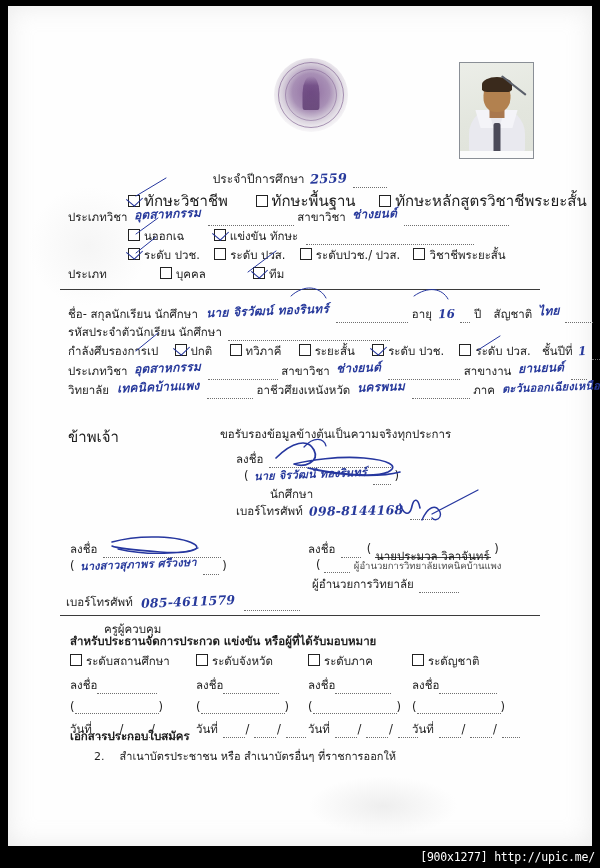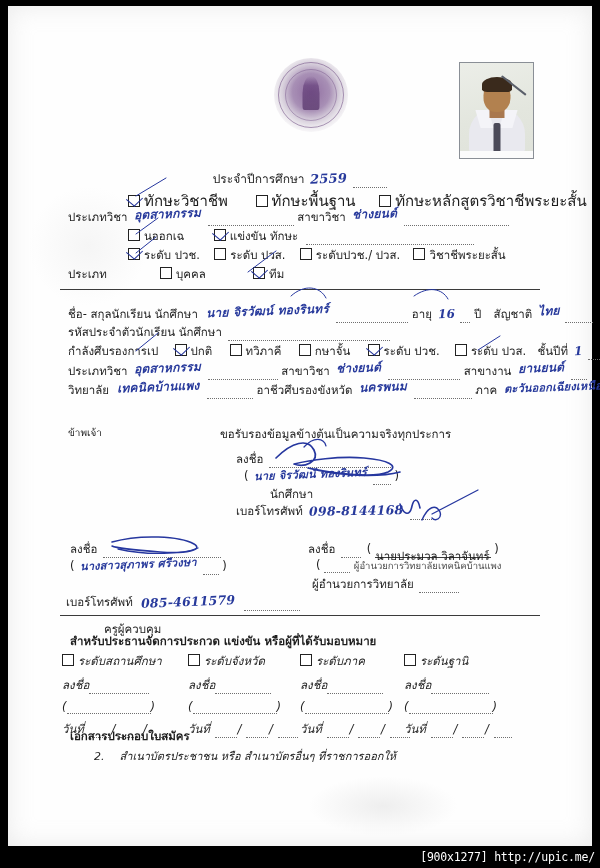--- a/index.html
+++ b/index.html
@@ -197,21 +197,21 @@
       <span class="dots" style="width:162px;margin-left:2px;"></span>
     </div>
 
     <div class="th" style="position:absolute;left:60px;top:336px;font-size:11.5px;white-space:nowrap;">
       <span>กำลังศึบรองการเป</span>
       <span style="display:inline-block;width:9px;"></span>
       <span><span class="cb checked"></span><span>ปกติ</span></span>
       <span style="display:inline-block;width:10px;"></span>
       <span><span class="cb"></span><span>ทวิภาคี</span></span>
       <span style="display:inline-block;width:10px;"></span>
-      <span><span class="cb"></span><span>กษาจั้น</span></span>
+      <span><span class="cb"></span><span>ระยะสั้น</span></span>
       <span style="display:inline-block;width:10px;"></span>
       <span><span class="cb checked"></span><span>ระดับ ปวช.</span></span>
       <span style="display:inline-block;width:8px;"></span>
       <span><span class="cb"></span><span>ระดับ ปวส.</span></span>
       <span style="display:inline-block;width:4px;"></span>
       <span>ชั้นปีที่</span>
       <span class="hw" style="font-size:12px;margin:0 2px;">1</span>
       <span class="dots" style="width:20px;"></span>
     </div>
 
@@ -224,28 +224,28 @@
       <span class="dots" style="width:72px;"></span>
       <span>สาขางาน</span>
       <span class="hw" style="position:relative;top:-3px;font-size:12px;margin:0 3px;">ยานยนต์</span>
       <span class="dots" style="width:16px;"></span>
     </div>
 
     <div class="th" style="position:absolute;left:60px;top:374px;font-size:11.5px;white-space:nowrap;">
       <span>วิทยาลัย</span>
       <span class="hw" style="position:relative;top:-3px;font-size:12px;margin:0 4px;">เทคนิคบ้านแพง</span>
       <span class="dots" style="width:46px;"></span>
-      <span>อาชีวศึบรองขังหวัด</span>
+      <span>อาชีวศึยงเหนังหวัด</span>
       <span class="hw" style="position:relative;top:-3px;font-size:12px;margin:0 3px;">นครพนม</span>
       <span class="dots" style="width:58px;"></span>
       <span>ภาค</span>
       <span class="hw" style="position:relative;top:-3px;font-size:11px;margin:0 3px;">ตะวันออกเฉียงเหนือ</span>
     </div>
 
-    <div class="th" style="position:absolute;left:60px;top:419px;font-size:10px;">ข้าพเจ้า</div>
+    <div class="th" style="position:absolute;left:60px;top:419px;font-size:15px;">ข้าพเจ้า</div>
     <div class="th" style="position:absolute;left:168px;top:419px;font-size:11.5px;margin-left:44px;">ขอรับรองข้อมูลข้างต้นเป็นความจริงทุกประการ</div>
 
     <div class="th" style="position:absolute;left:228px;top:444px;font-size:11.5px;white-space:nowrap;">
       <span>ลงชื่อ</span>
       <span class="dots" style="width:122px;margin-left:2px;"></span>
     </div>
     <div class="th" style="position:absolute;left:236px;top:461px;font-size:11.5px;white-space:nowrap;">
       <span>(</span>
       <span class="hw" style="position:relative;top:-2px;font-size:11px;margin:0 2px;">นาย จิรวัฒน์ ทองรินทร์</span>
       <span class="dots" style="width:18px;"></span>
@@ -289,21 +289,21 @@
     </div>
     <div class="th" style="position:absolute;left:304px;top:569px;font-size:11.5px;white-space:nowrap;">
       <span>ผู้อำนวยการวิทยาลัย</span>
       <span class="dots" style="width:40px;margin-left:2px;"></span>
     </div>
 
     <div class="hr" style="left:52px;top:609px;width:480px;"></div>
 
     <div class="th" style="position:absolute;left:62px;top:626px;font-size:11.5px;font-weight:700;">สำหรับประธานจัดการประกวด แข่งขัน  หรือผู้ที่ได้รับมอบหมาย</div>
 
-    <div style="position:absolute;left:54px;top:646px;width:460px;display:flex;font-style:italic;">
+    <div style="position:absolute;left:62px;top:646px;width:460px;display:flex;">
       <div style="width:126px;" class="th">
         <div style="font-size:11.5px;white-space:nowrap;">
           <span class="cb"></span><span>ระดับสถานศึกษา</span>
         </div>
         <div style="font-size:11.5px;margin-top:6px;">
           <span>ลงชื่อ</span><span class="dots" style="width:60px;"></span>
         </div>
         <div style="font-size:11.5px;margin-top:6px;">
           <span>(</span><span class="dots" style="width:84px;"></span><span>)</span>
         </div>
@@ -346,41 +346,41 @@
         <div style="font-size:11.5px;margin-top:6px;white-space:nowrap;">
           <span>วันที่</span>
           <span class="dots" style="width:22px;margin:0 1px;"></span><span>/</span>
           <span class="dots" style="width:22px;margin:0 1px;"></span><span>/</span>
           <span class="dots" style="width:20px;margin-left:1px;"></span>
         </div>
       </div>
 
       <div style="width:110px;" class="th">
         <div style="font-size:11.5px;white-space:nowrap;">
-          <span class="cb"></span><span>ระดันฐานิ</span>
+          <span class="cb"></span><span>ระดัญชาติ</span>
         </div>
         <div style="font-size:11.5px;margin-top:6px;">
           <span>ลงชื่อ</span><span class="dots" style="width:58px;"></span>
         </div>
         <div style="font-size:11.5px;margin-top:6px;">
           <span>(</span><span class="dots" style="width:84px;"></span><span>)</span>
         </div>
         <div style="font-size:11.5px;margin-top:6px;white-space:nowrap;">
           <span>วันที่</span>
           <span class="dots" style="width:22px;margin:0 1px;"></span><span>/</span>
           <span class="dots" style="width:22px;margin:0 1px;"></span><span>/</span>
           <span class="dots" style="width:18px;margin-left:1px;"></span>
         </div>
       </div>
     </div>
 
     <div class="th" style="position:absolute;left:62px;top:721px;font-size:11.5px;font-weight:700;">เอกสารประกอบใบสมัคร</div>
 
     <div style="position:absolute;left:86px;top:741px;">
-      <div class="th" style="font-size:11px;white-space:nowrap;font-style:italic;">
+      <div class="th" style="font-size:11px;white-space:nowrap;">
         <span style="display:inline-block;width:22px;">2.</span>
         <span>สำเนาบัตรประชาชน หรือ สำเนาบัตรอื่นๆ ที่ราชการออกให้</span>
       </div>
     </div>
 
     <svg class="stroke" style="left:0;top:0;" width="584" height="840" viewBox="0 0 584 840">
 
       <path class="ink" stroke-width="1" d="M128 190 L158 172"></path>
       <path class="ink" stroke-width="1" d="M128 228 L150 212"></path>
       <path class="ink" stroke-width="1" d="M128 247 L148 231"></path>

